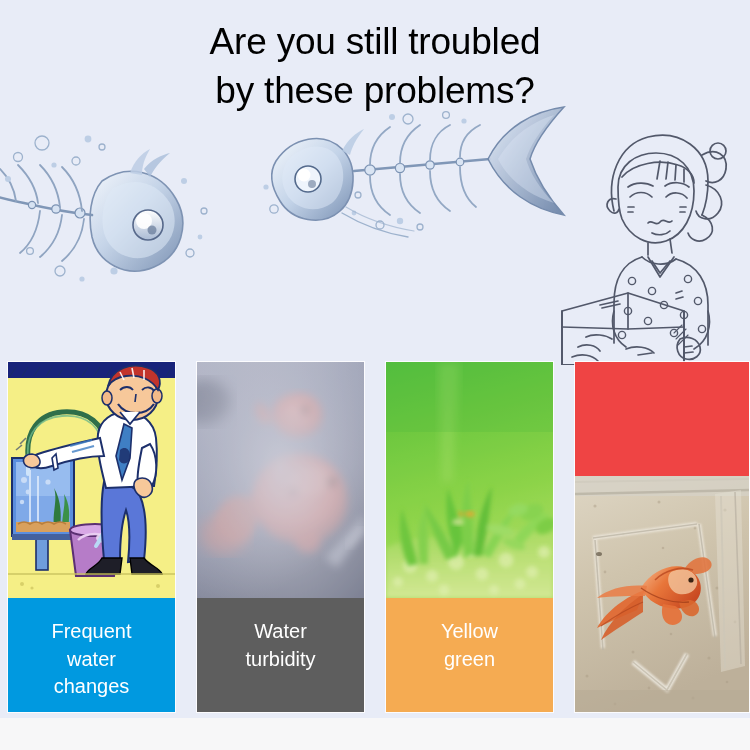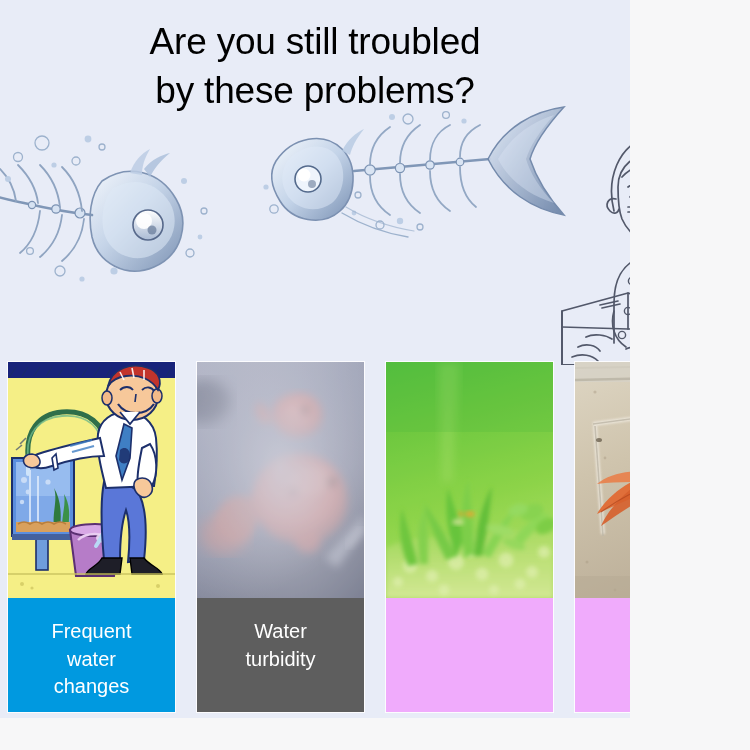--- a/index.html
+++ b/index.html
@@ -7,21 +7,21 @@
     margin: 0; padding: 0;
   }
   body {
     width: 750px; height: 750px;
     background: #f7f7f8;
     font-family: "Liberation Sans", sans-serif;
     overflow: hidden;
   }
   .poster {
     position: relative;
-    width: 630px; height: 750px;
+    width: 750px; height: 750px;
     background: #e8ecf7;
     overflow: hidden;
   }
   .bottom-strip {
     position: absolute;
     left: 0; right: 0; bottom: 0;
     height: 32px;
     background: #f7f7f8;
   }
 
@@ -60,23 +60,24 @@
     width: 734px; height: 350px;
     display: flex;
     gap: 0;
     z-index: 30;
   }
   .card {
     position: relative;
     height: 350px;
     display: flex;
     flex-direction: column;
-    background: #f0abfc;
+    background: #ef4444;
     box-shadow: 0 0 0 1px rgba(255,255,255,0.85);
     overflow: hidden;
+    justify-content: flex-end;
   }
   .card-gap { width: 22px; flex: 0 0 22px; }
   .card-1 { width: 167px; flex: 0 0 167px; }
   .card-2 { width: 167px; flex: 0 0 167px; }
   .card-3 { width: 167px; flex: 0 0 167px; }
   .card-4 { width: 174px; flex: 0 0 174px; }
 
   .card-photo {
     position: relative;
     height: 236px;
@@ -603,20 +604,22 @@
           <g filter="url(#blurg)">
             <ellipse cx="84" cy="152" rx="5" ry="3" fill="#f0a830"></ellipse>
             <path d="M79 152 L73 149 L73 155 Z" fill="#e8a02c"></path>
             <ellipse cx="72" cy="160" rx="6" ry="3" fill="#dfe9a8" opacity="0.85"></ellipse>
           </g>
 
           <rect width="167" height="236" fill="#7cc845" opacity="0.16"></rect>
           <rect width="167" height="70" fill="#46b63a" opacity="0.2"></rect>
         </svg>
       </div>
+      <div class="card-label label-orange">Yellow
+green</div>
     </div>
 
     <div class="card-gap"></div>
 
     <div class="card card-4">
       <div class="card-photo">
         <svg viewBox="0 0 174 236" preserveAspectRatio="xMidYMid slice">
           <defs>
             <linearGradient id="sandbg" x1="0" y1="0" x2="0.3" y2="1">
               <stop offset="0%" stop-color="#ded6c4"></stop>

